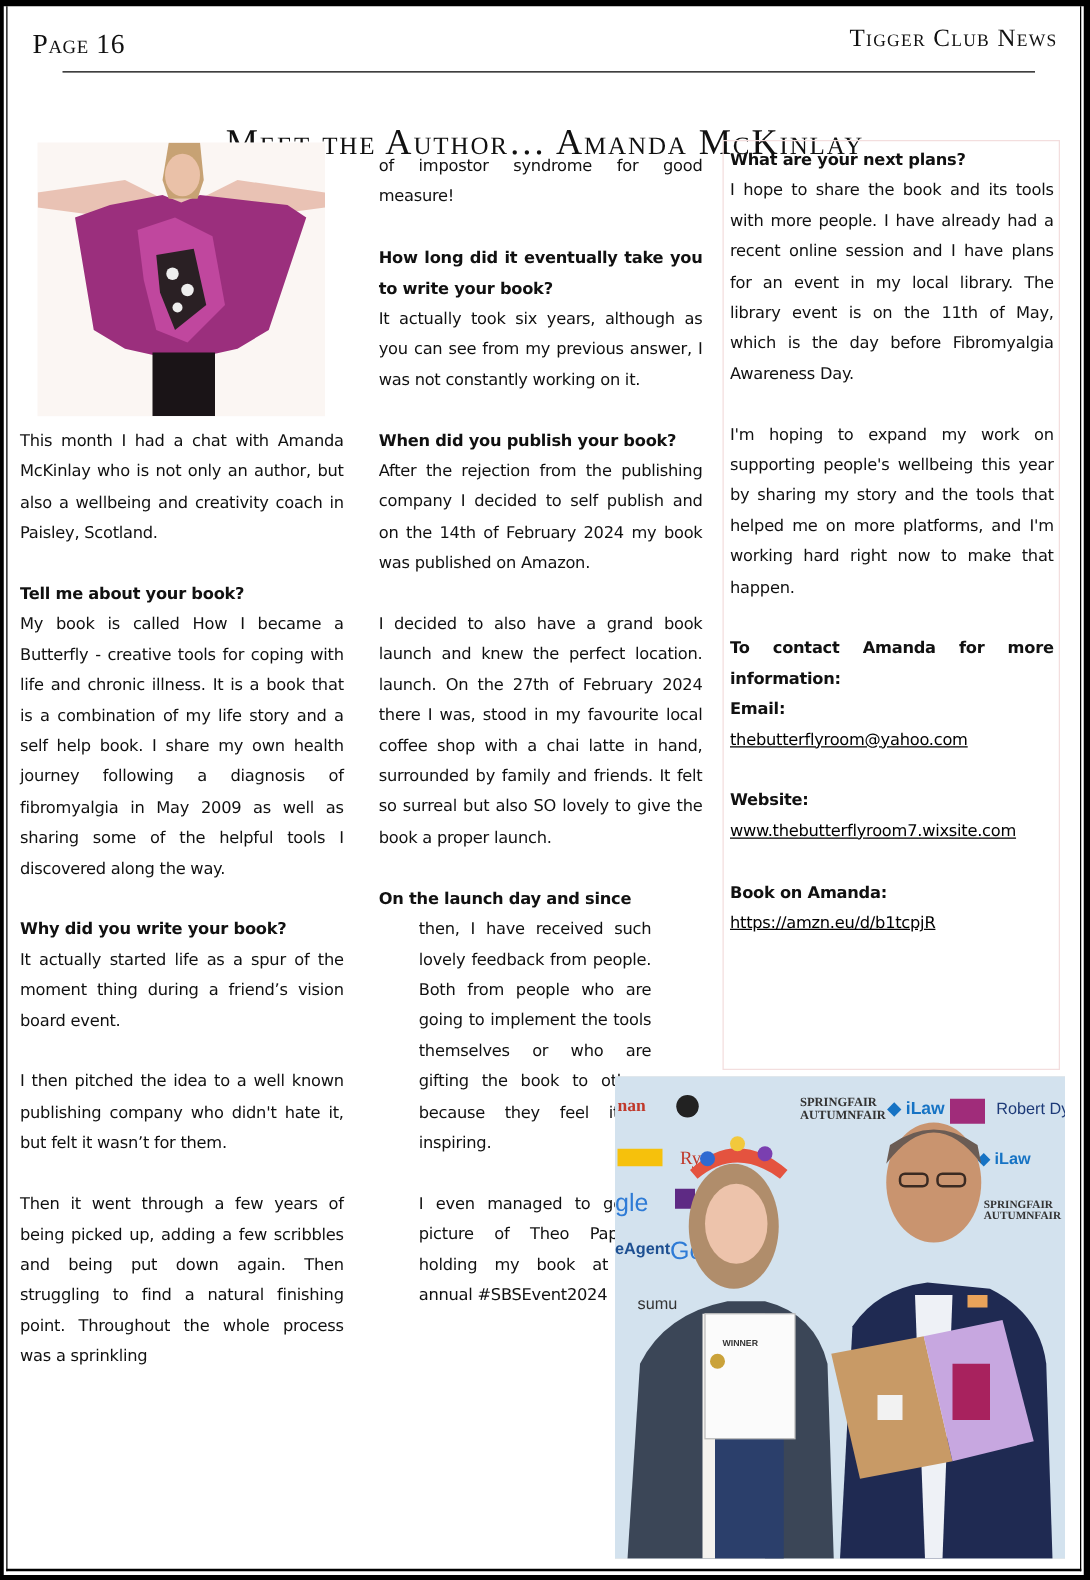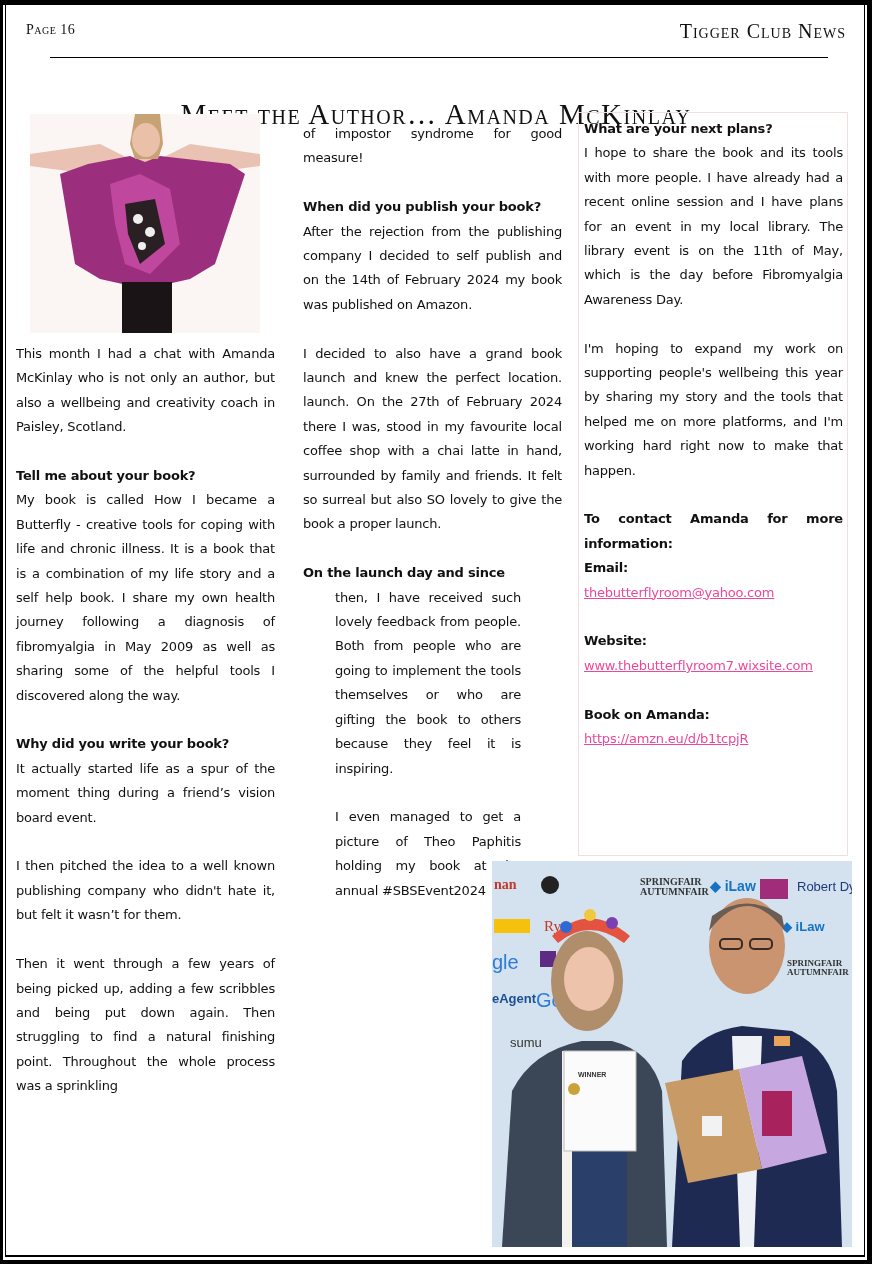--- a/index.html
+++ b/index.html
@@ -5,34 +5,34 @@
   html, body { margin:0; padding:0; background:#fff; }
   body { width:872px; height:1264px; position:relative; overflow:hidden; font-family:"Liberation Sans", sans-serif; color:#111; }
   .frame-top { position:absolute; left:0; top:0; width:872px; height:5px; background:#000; }
   .frame-left { position:absolute; left:0; top:0; width:3px; height:1264px; background:#000; }
   .frame-left2 { position:absolute; left:5px; top:5px; width:1px; height:1252px; background:#000; }
   .frame-right { position:absolute; right:0; top:0; width:5px; height:1264px; background:#000; }
   .frame-right2 { position:absolute; right:7px; top:5px; width:1px; height:1252px; background:#000; }
   .frame-bottom { position:absolute; left:0; bottom:0; width:872px; height:4px; background:#000; }
   .frame-bottom2 { position:absolute; left:5px; bottom:7px; width:860px; height:2px; background:#000; }
 
-  .hdr-left { position:absolute; left:26px; top:22px; font-family:"Liberation Serif", serif; font-variant:small-caps; font-size:14px; letter-spacing:0.5px; }
+  .hdr-left { position:absolute; left:26px; top:22px; font-family:"Liberation Serif", serif; font-variant:small-caps; font-size:22px; letter-spacing:0.5px; }
   .hdr-right { position:absolute; right:26px; top:20px; font-family:Liberation Serif, serif; font-variant:small-caps; font-size:20px; letter-spacing:1px; }
   .hdr-rule { position:absolute; left:50px; top:57px; width:778px; height:1px; background:#000; }
   .title { position:absolute; left:0; width:872px; top:70px; text-align:center; font-family:"Liberation Serif", serif; font-variant:small-caps; font-size:29px; letter-spacing:1.5px;margin-top:28px; }
 
   .col { position:absolute; font-family:"DejaVu Sans", sans-serif; font-size:13px; line-height:24.4px; text-align:justify; letter-spacing:-0.2px; }
   .col p { margin:0 0 24.4px 0; }
   .col .q { font-weight:bold; display:block; }
   .col1 { left:16px; top:342px; width:259px; }
   .col2 { left:303px; top:122px; width:259px; }
   .col2-narrow { width:186px;margin-left:32px; }
   .col3 { left:584px; top:117px; width:259px; }
   .sidebar-box { position:absolute; left:578px; top:112px; width:268px; height:742px; border:1px solid #f3dede; }
-  a.link { color:#ec4899; text-decoration:underline; word-break:break-all; }
+  a.link { color:#000000; text-decoration:underline; word-break:break-all; }
 
   .photo1 { position:absolute; left:30px; top:114px; width:230px; height:219px; overflow:hidden; background:#fbf7f5; }
   .photo2 { position:absolute; left:492px; top:861px; width:360px; height:386px; overflow:hidden; background:#e5e5e5; }
 </style>
 </head>
 <body>
 
 <div class="frame-top"></div>
 <div class="frame-left"></div>
 <div class="frame-left2"></div>
@@ -71,20 +71,24 @@
   <p>
     <span class="q">Why did you write your book?</span>
     <span>It actually started life as a spur of the moment thing during  a friend’s vision board event.</span>
   </p>
   <p>I then pitched the idea to a well known publishing company who didn't hate it, but felt it wasn’t for them.</p>
   <p>Then it went through a few years of being picked up, adding a few scribbles and being put down again. Then struggling to find a natural finishing point. Throughout the whole process was a sprinkling</p>
 </div>
 
 <div class="col col2">
   <p>of impostor syndrome for good measure!</p>
+  <p>
+    <span class="q">How long did it eventually take you to write your book?</span>
+    <span>It actually took six years, although as you can see from my previous answer, I was not constantly working on it.</span>
+  </p>
   <p>
     <span class="q">When did you publish your book?</span>
     <span>After the rejection from the publishing company I decided to self publish and on the 14th of February 2024 my book was published on Amazon.</span>
   </p>
   <p>I decided to also have a grand book launch and knew the perfect location. launch. On the 27th of February 2024 there I was, stood in my favourite local coffee shop with a chai latte in hand, surrounded by family and friends. It felt so surreal but also SO lovely to give the book a proper launch.</p>
   <p style="margin:0;font-weight:bold;">On the launch day and since</p>
   <div class="col2-narrow">
     <p>then, I have received such lovely feedback from people. Both from people who are going to implement the tools themselves or who are gifting the book to others because they feel it is inspiring.</p>
     <p>I even managed to get a picture of Theo Paphitis holding my book at the annual #SBSEvent2024</p>
   </div>

